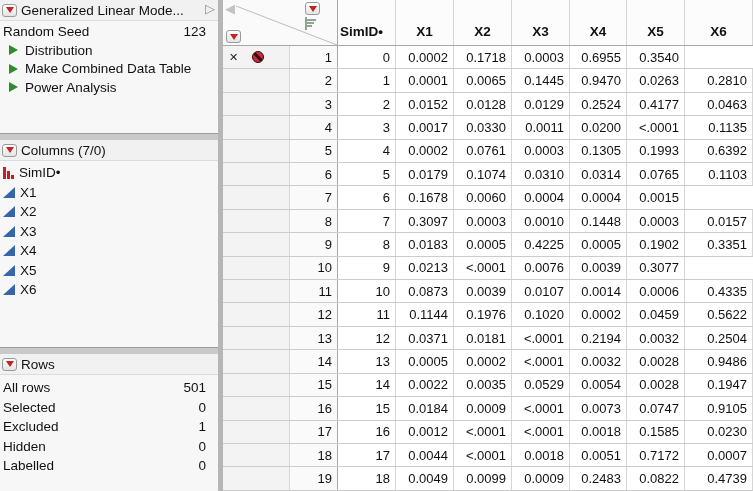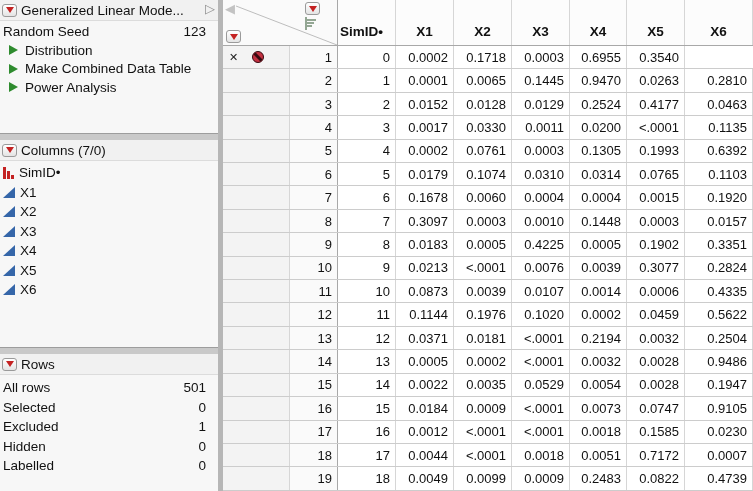--- a/index.html
+++ b/index.html
@@ -270,21 +270,20 @@
         </div>
         <div class="drow">
           <div class="rstate"></div>
           <div class="rnum">7</div>
           <div class="dcell" style="width: 58px;">6</div>
           <div class="dcell" style="width: 58px;">0.1678</div>
           <div class="dcell" style="width: 58px;">0.0060</div>
           <div class="dcell" style="width: 58px;">0.0004</div>
           <div class="dcell" style="width: 57px;">0.0004</div>
           <div class="dcell" style="width: 58px;">0.0015</div>
-          <div class="dcell" style="width: 68px;">0.1920</div>
         </div>
         <div class="drow">
           <div class="rstate"></div>
           <div class="rnum">8</div>
           <div class="dcell" style="width: 58px;">7</div>
           <div class="dcell" style="width: 58px;">0.3097</div>
           <div class="dcell" style="width: 58px;">0.0003</div>
           <div class="dcell" style="width: 58px;">0.0010</div>
           <div class="dcell" style="width: 57px;">0.1448</div>
           <div class="dcell" style="width: 58px;">0.0003</div>
@@ -303,21 +302,20 @@
         </div>
         <div class="drow">
           <div class="rstate"></div>
           <div class="rnum">10</div>
           <div class="dcell" style="width: 58px;">9</div>
           <div class="dcell" style="width: 58px;">0.0213</div>
           <div class="dcell" style="width: 58px;">&lt;.0001</div>
           <div class="dcell" style="width: 58px;">0.0076</div>
           <div class="dcell" style="width: 57px;">0.0039</div>
           <div class="dcell" style="width: 58px;">0.3077</div>
-          <div class="dcell" style="width: 68px;">0.2824</div>
         </div>
         <div class="drow">
           <div class="rstate"></div>
           <div class="rnum">11</div>
           <div class="dcell" style="width: 58px;">10</div>
           <div class="dcell" style="width: 58px;">0.0873</div>
           <div class="dcell" style="width: 58px;">0.0039</div>
           <div class="dcell" style="width: 58px;">0.0107</div>
           <div class="dcell" style="width: 57px;">0.0014</div>
           <div class="dcell" style="width: 58px;">0.0006</div>

